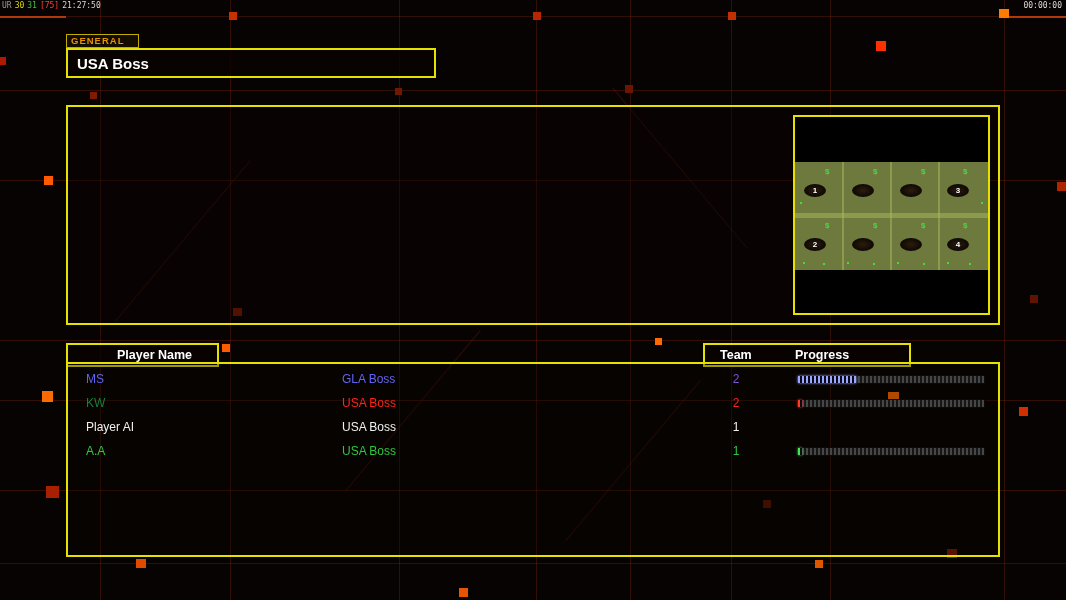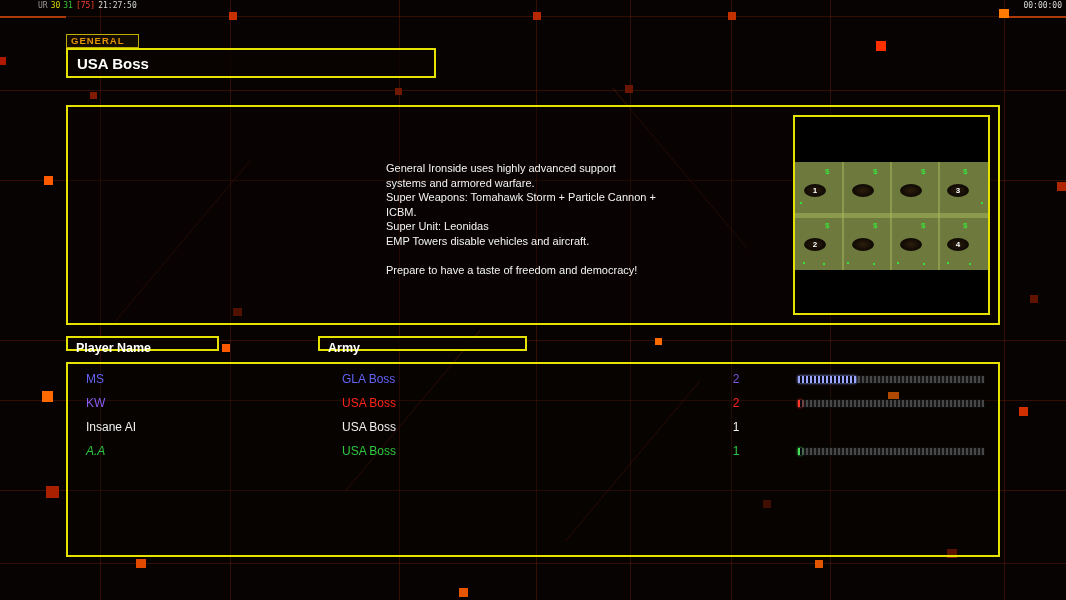--- a/index.html
+++ b/index.html
@@ -5,21 +5,21 @@
   html,body{margin:0;padding:0;background:#000;}
   .stage{position:relative;width:1066px;height:600px;background:#070302;overflow:hidden;
          font-family:"Liberation Sans",sans-serif;}
   
   .layer{position:absolute;inset:0;pointer-events:none;}
   .vline{position:absolute;top:0;width:1px;height:600px;background:rgba(160,45,15,.28);}
   .hline{position:absolute;left:0;height:1px;width:1066px;background:rgba(160,45,15,.28);}
   .diag{position:absolute;width:1px;height:210px;background:rgba(160,45,15,.25);transform-origin:top left;}
   .sq{position:absolute;}
   
-  .hud-left{position:absolute;top:1px;left:2px;font:8px "DejaVu Sans Mono",monospace;letter-spacing:0;margin-left:36px;}
+  .hud-left{position:absolute;top:1px;left:2px;font:8px "DejaVu Sans Mono",monospace;letter-spacing:0;}
   .hud-left span{margin-right:3px;}
   .hud-ur{color:#9a9a9a}.hud-a{color:#d6d600}.hud-b{color:#35c535}.hud-c{color:#ff4030}.hud-d{color:#d8d8d8}
   .timer{position:absolute;top:1px;right:4px;font:8px "DejaVu Sans Mono",monospace;color:#dcdcdc;}
   
   .ybox{position:absolute;border:2px solid #e6e200;box-sizing:border-box;}
   .tab-label{position:absolute;left:66px;top:34px;width:73px;height:14px;border:1px solid #bfae00;
     box-sizing:border-box;background:#150c00;color:#e49400;font-size:9.5px;font-weight:bold;
     letter-spacing:1px;line-height:12px;padding-left:4px;}
   .title-box{left:66px;top:48px;width:370px;height:30px;background:rgba(8,4,0,.82);}
   .title-text{color:#ffffff;font-size:15px;font-weight:bold;line-height:27px;padding-left:9px;}
@@ -30,21 +30,21 @@
     border:2px solid #e6e200;box-sizing:border-box;}
   .map-strip{position:absolute;left:0;top:45px;width:193px;height:108px;background:#6e7a3d;overflow:hidden;}
   .map-oval{position:absolute;width:22px;height:13px;border-radius:50%;
     background:radial-gradient(ellipse at center,#2b1d0c 0%,#0c0703 75%);}
   .map-num{position:absolute;width:100%;text-align:center;color:#fff;font-size:8px;font-weight:bold;
     line-height:13px;text-shadow:0 0 2px #000;}
   .supply{position:absolute;color:#38e23c;font-size:8px;font-weight:bold;line-height:8px;}
   .mdot{position:absolute;width:2px;height:2px;background:#38e23c;}
   .mband{position:absolute;background:rgba(170,185,95,.5);}
   
-  .hdr-box{top:336px;height:15px;background:rgba(8,4,0,.82);}
+  .hdr-box{top:343px;height:24px;background:rgba(8,4,0,.82);padding-left:41px;}
   .hdr-text{color:#fff;font-size:12.5px;font-weight:bold;line-height:20px;padding-left:8px;}
   .hdr-player{left:66px;width:153px;}
   .hdr-army{left:318px;width:209px;}
   .hdr-teamprog{left:703px;width:208px;}
   .hdr-team{position:absolute;left:15px;top:0;color:#fff;font-size:12.5px;font-weight:bold;line-height:20px;}
   .hdr-prog{position:absolute;left:90px;top:0;color:#fff;font-size:12.5px;font-weight:bold;line-height:20px;}
   .rows-box{left:66px;top:362px;width:934px;height:195px;background:rgba(8,4,1,.32);}
   .player-row{position:absolute;left:0;width:100%;height:24px;font-size:12px;}
   .col-name{position:absolute;left:18px;line-height:24px;}
   .col-army{position:absolute;left:274px;line-height:24px;}
@@ -113,28 +113,20 @@
     <span class="hud-ur">UR</span><span class="hud-a">30</span><span class="hud-b">31</span><span class="hud-c">[75]</span><span class="hud-d">21:27:50</span>
   </div>
   <div class="timer">00:00:00</div>
 
   <div class="tab-label">GENERAL</div>
   <div class="ybox title-box">
     <div class="title-text">USA Boss</div>
   </div>
 
   <div class="ybox briefing-box">
-    <div class="briefing-text">General Ironside uses highly advanced support
- systems and armored warfare.
-Super Weapons: Tomahawk Storm + Particle Cannon +
- ICBM.
-Super Unit: Leonidas
-EMP Towers disable vehicles and aircraft.
-
-Prepare to have a taste of freedom and democracy!</div>
     <div class="map-frame">
       <div class="map-strip" id="map-strip">
           <div class="mband" style="left: 47px; top: 0px; width: 2px; height: 108px;"></div>
           <div class="mband" style="left: 95px; top: 0px; width: 2px; height: 108px;"></div>
           <div class="mband" style="left: 143px; top: 0px; width: 2px; height: 108px;"></div>
           <div class="mband" style="left: 0px; top: 51px; width: 193px; height: 5px;"></div>
           <div class="map-oval" style="left: 9px; top: 22px;">
             <div class="map-num">1</div>
           </div>
           <div class="map-oval" style="left: 57px; top: 22px;"></div>
@@ -168,49 +160,50 @@
           <div class="mdot" style="left: 174px; top: 101px;"></div>
           <div class="mdot" style="left: 5px; top: 40px;"></div>
           <div class="mdot" style="left: 186px; top: 40px;"></div>
         </div>
     </div>
   </div>
 
   <div class="ybox hdr-box hdr-player">
     <div class="hdr-text">Player Name</div>
   </div>
-  <div class="ybox hdr-box hdr-army">
-    <div class="hdr-text">Army</div>
+  <div class="ybox hdr-box hdr-teamprog">
+    <span class="hdr-team">Team</span>
+    <span class="hdr-prog">Progress</span>
   </div>
 
   <div class="ybox rows-box">
     <div class="player-row" style="top:3px">
       <span class="col-name rowtext" style="color: rgb(99, 99, 245);">MS</span>
       <span class="col-army rowtext" style="color: rgb(99, 99, 245);">GLA Boss</span>
       <span class="col-team" style="color: rgb(125, 85, 216);">2</span>
       <span class="progress-track">
           <span class="progress-fill" style="width: 31%; background-image: repeating-linear-gradient(90deg, rgb(154, 166, 255) 0px, rgb(154, 166, 255) 2px, rgba(0, 0, 20, 0.65) 2px, rgba(0, 0, 20, 0.65) 4px); box-shadow: rgb(154, 166, 255) 0px 0px 3px;"></span>
         </span>
     </div>
     <div class="player-row" style="top:27px">
-      <span class="col-name rowtext" style="color: #8b5cf6;">KW</span>
+      <span class="col-name rowtext" style="color: #15803d;">KW</span>
       <span class="col-army rowtext" style="color: rgb(255, 36, 24);">USA Boss</span>
       <span class="col-team" style="color: rgb(255, 36, 24);">2</span>
       <span class="progress-track">
           <span class="progress-fill" style="width: 2%; background-image: repeating-linear-gradient(90deg, rgb(255, 58, 42) 0px, rgb(255, 58, 42) 2px, rgba(0, 0, 20, 0.65) 2px, rgba(0, 0, 20, 0.65) 4px); box-shadow: rgb(255, 58, 42) 0px 0px 3px;"></span>
         </span>
     </div>
     <div class="player-row" style="top:51px">
-      <span class="col-name rowtext" style="color: rgb(240, 240, 240);">Insane AI</span>
+      <span class="col-name rowtext" style="color: rgb(240, 240, 240);">Player AI</span>
       <span class="col-army rowtext" style="color: rgb(240, 240, 240);">USA Boss</span>
       <span class="col-team" style="color: rgb(240, 240, 240);">1</span>
 
     </div>
     <div class="player-row" style="top:75px">
-      <span class="col-name rowtext" style="color: rgb(46, 200, 62); font-style: italic;">A.A</span>
+      <span class="col-name rowtext" style="color: rgb(46, 200, 62);">A.A</span>
       <span class="col-army rowtext" style="color: rgb(46, 200, 62);">USA Boss</span>
       <span class="col-team" style="color: rgb(46, 200, 62);">1</span>
       <span class="progress-track">
           <span class="progress-fill" style="width: 2%; background-image: repeating-linear-gradient(90deg, rgb(72, 224, 88) 0px, rgb(72, 224, 88) 2px, rgba(0, 0, 20, 0.65) 2px, rgba(0, 0, 20, 0.65) 4px); box-shadow: rgb(72, 224, 88) 0px 0px 3px;"></span>
         </span>
     </div>
   </div>
 
 
 </div>

